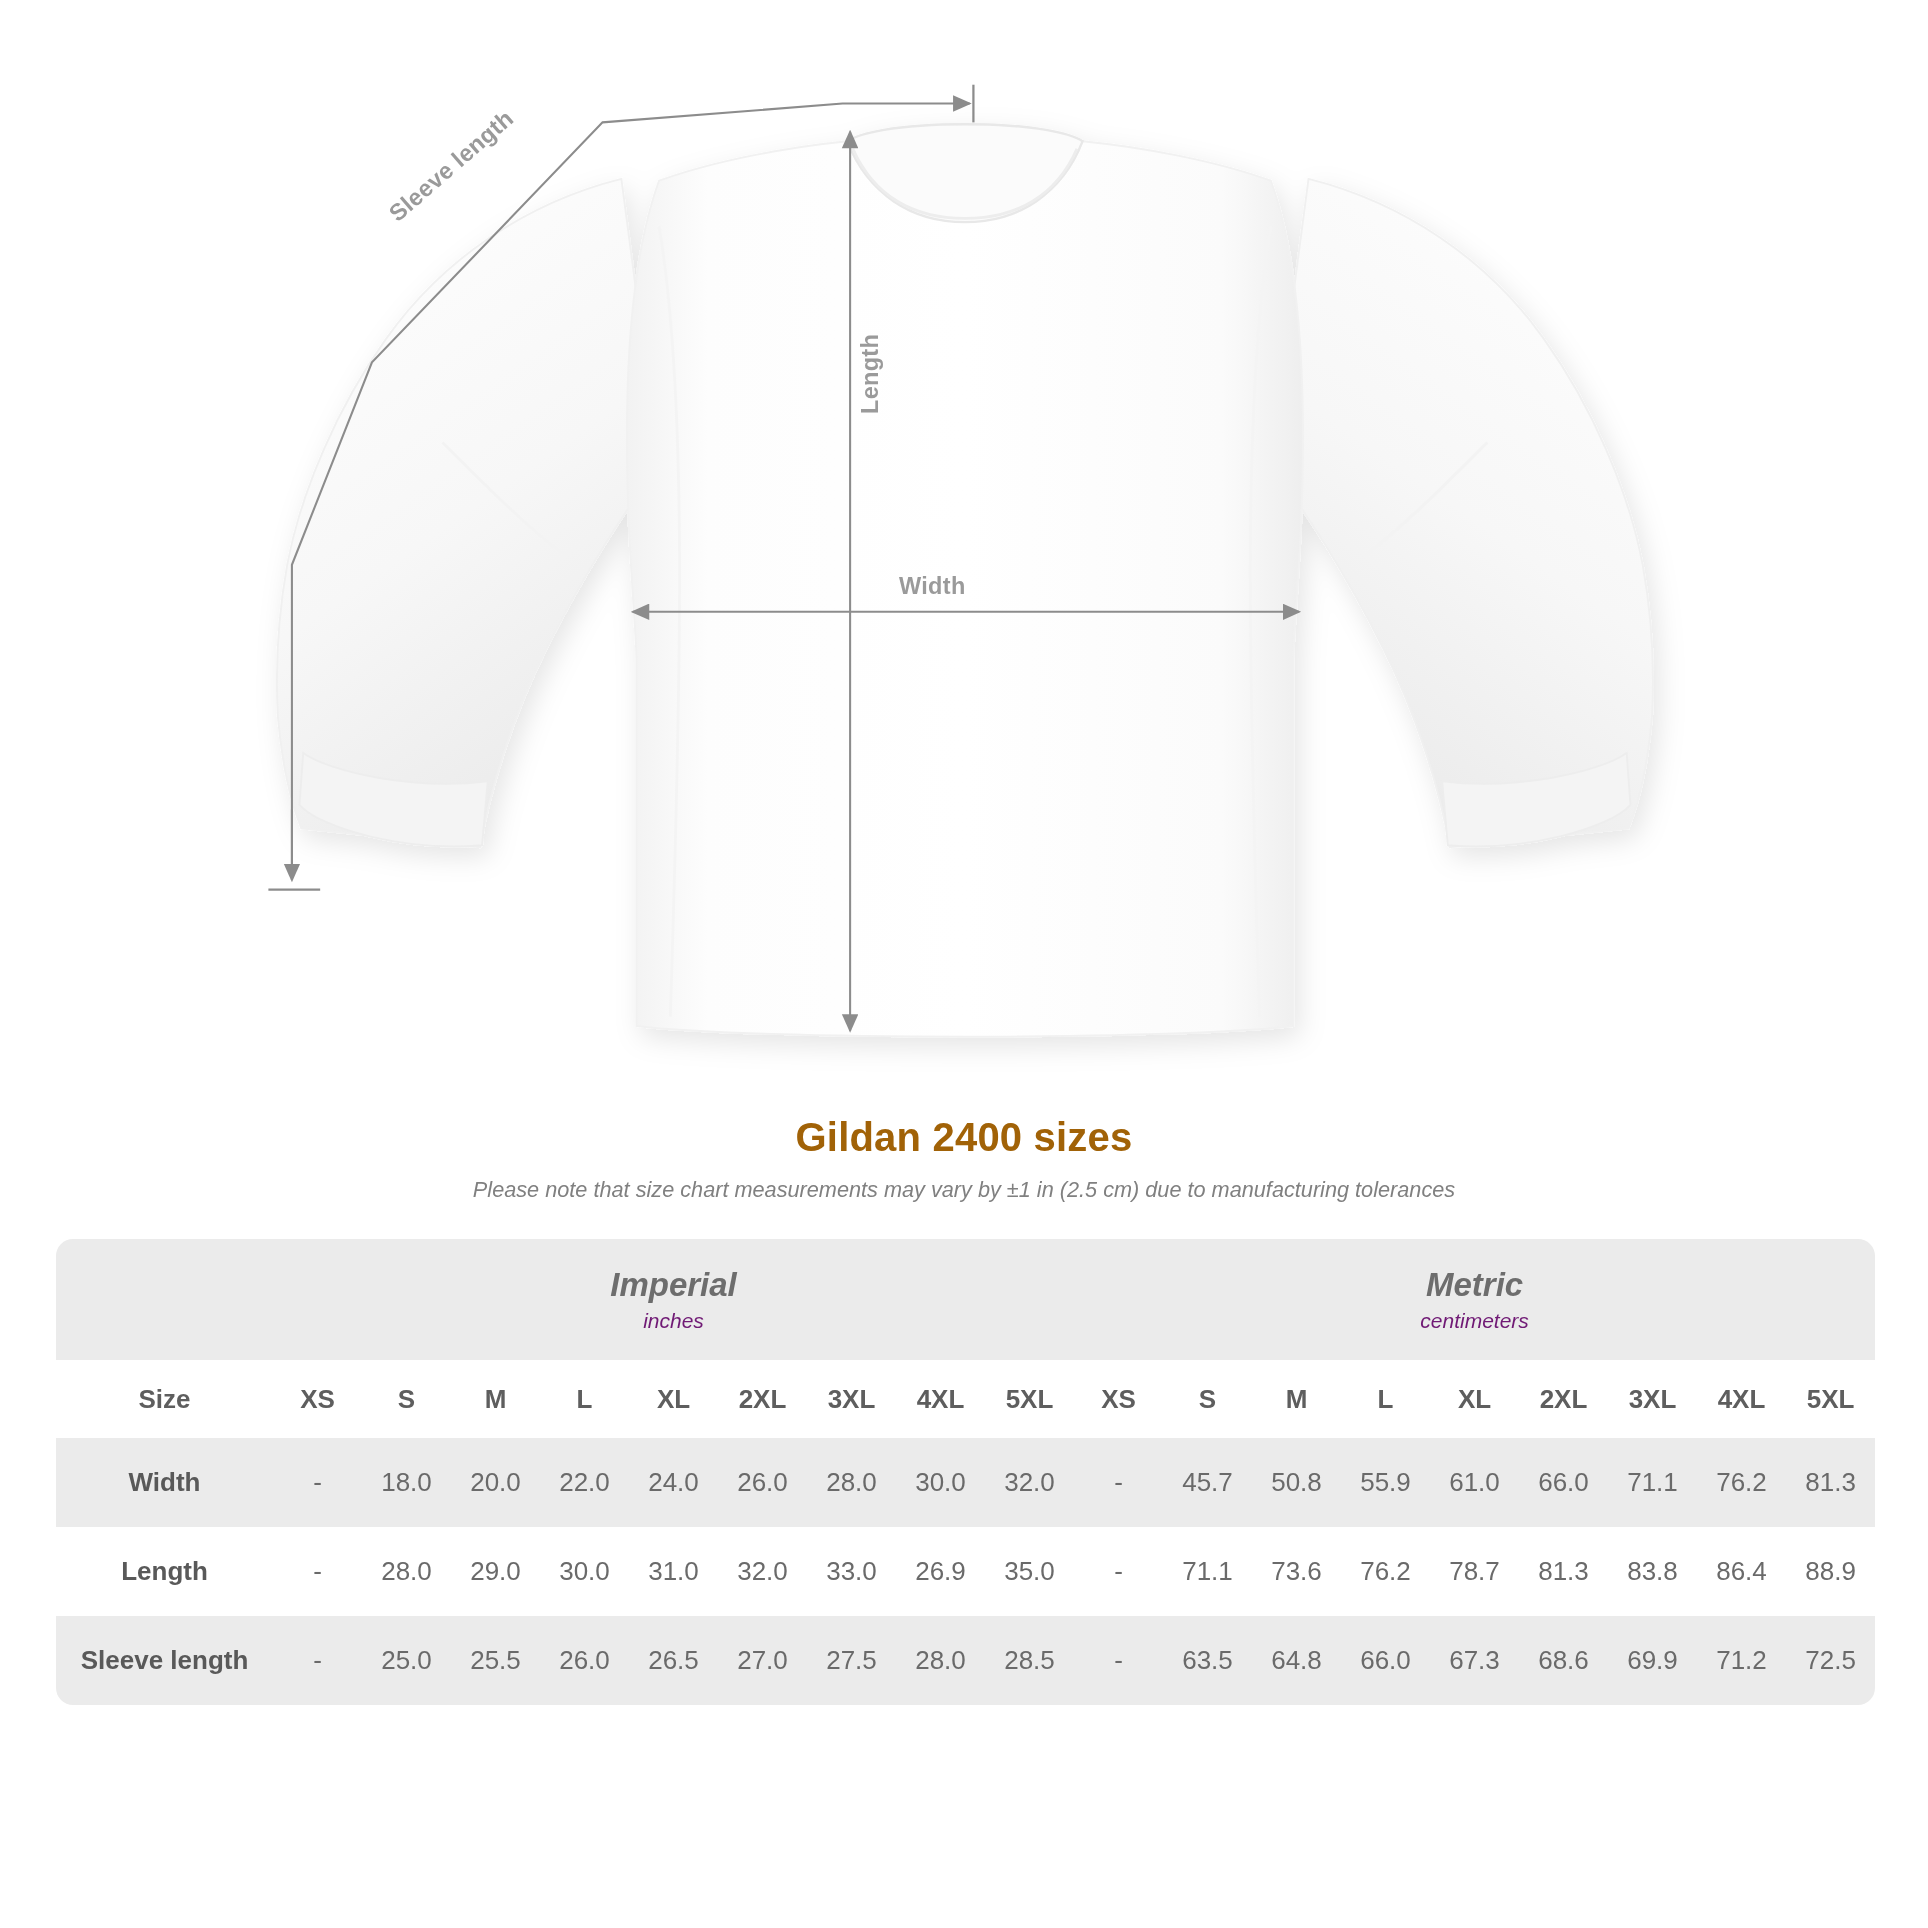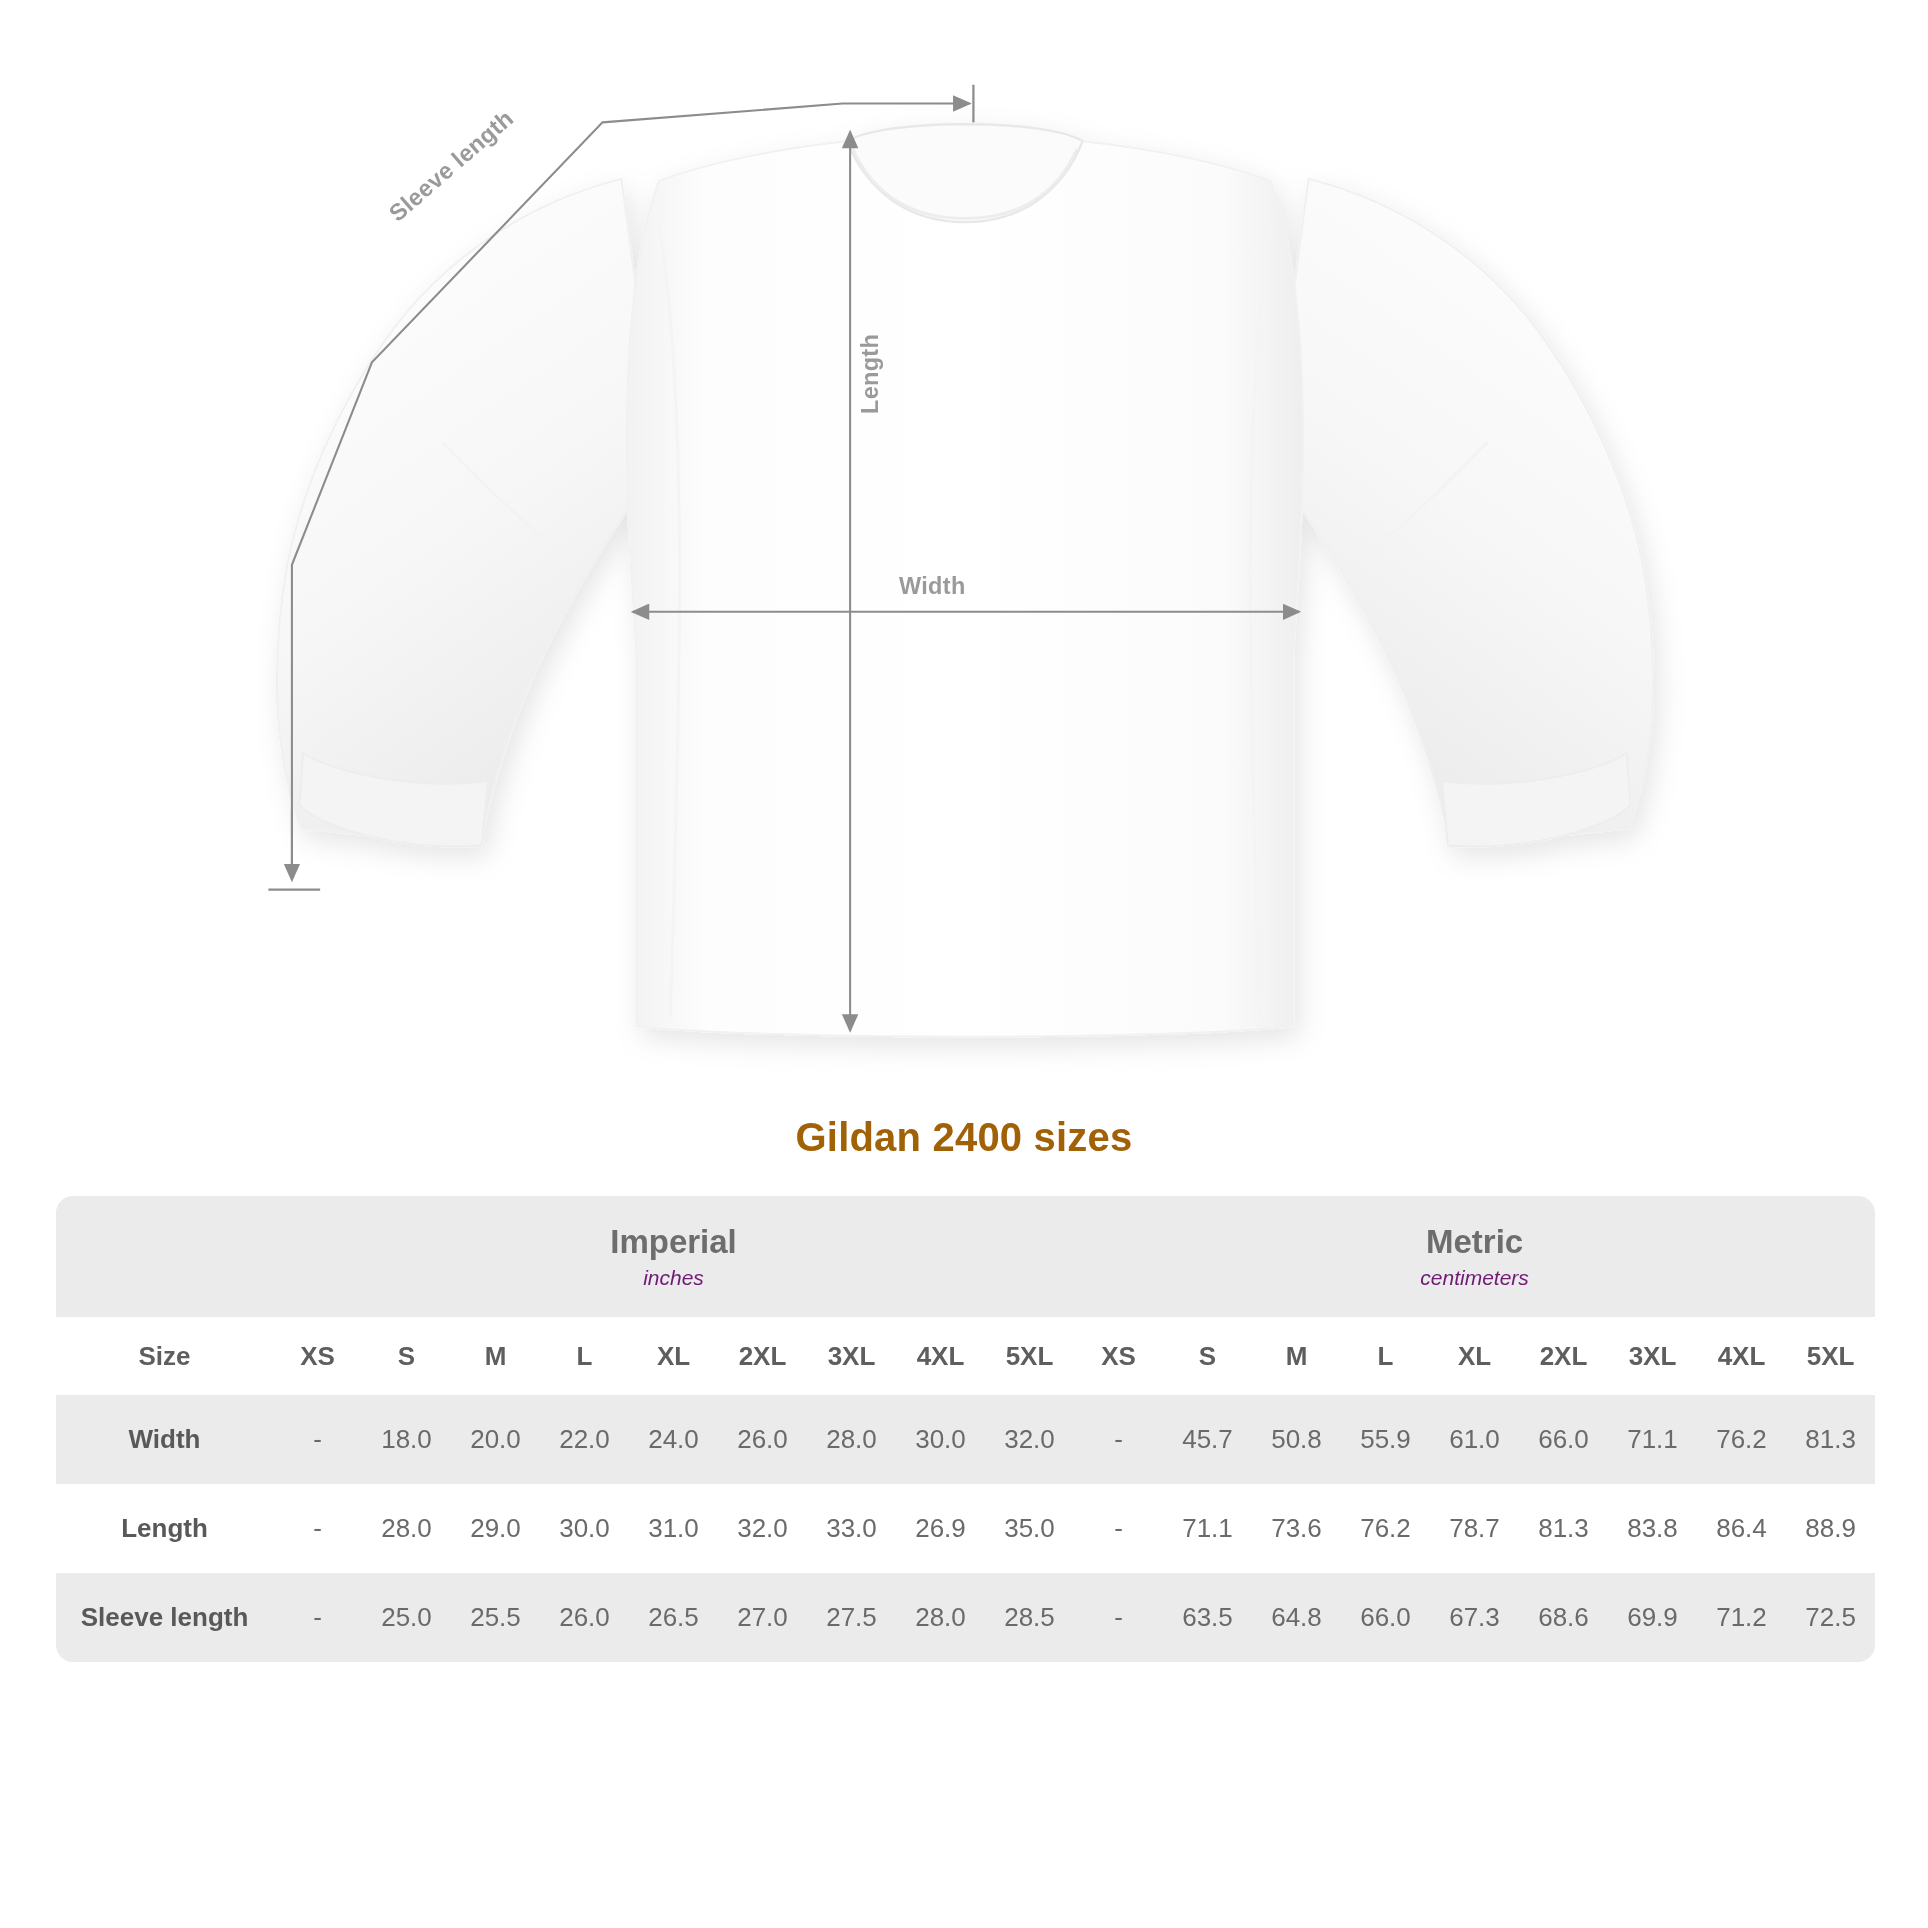--- a/index.html
+++ b/index.html
@@ -87,20 +87,21 @@
   
   .unit-row td {
     background: #ebebeb;
     height: 121px;
   }
   .unit-row td:first-child { border-top-left-radius: 17px; }
   .unit-row td:last-child  { border-top-right-radius: 17px; }
   .unit-name {
     font-size: 33px;
     font-weight: bold;
+    font-style: italic;
     color: #6d6d6d;
     line-height: 1.1;
   }
   .unit-sub {
     font-size: 21px;
     font-style: italic;
     color: #701a75;
     margin-top: 5.6px;
   }
 
@@ -235,20 +236,21 @@
     </g>
   </svg>
 
   <div class="dim-label label-sleeve">Sleeve length</div>
   <div class="dim-label label-length">Length</div>
   <div class="dim-label label-width">Width</div>
 </div>
 
 <div class="title-block">
   <h1 class="chart-title">Gildan 2400 sizes</h1>
+  <p class="chart-note">Please note that size chart measurements may vary by ±1 in (2.5 cm) due to manufacturing tolerances</p>
 </div>
 
 <div class="table-wrap">
   <table class="size-table">
     <colgroup>
       <col style="width:217px">
       <col span="18" style="width:89px">
     </colgroup>
     <tbody>
       <tr class="unit-row">

